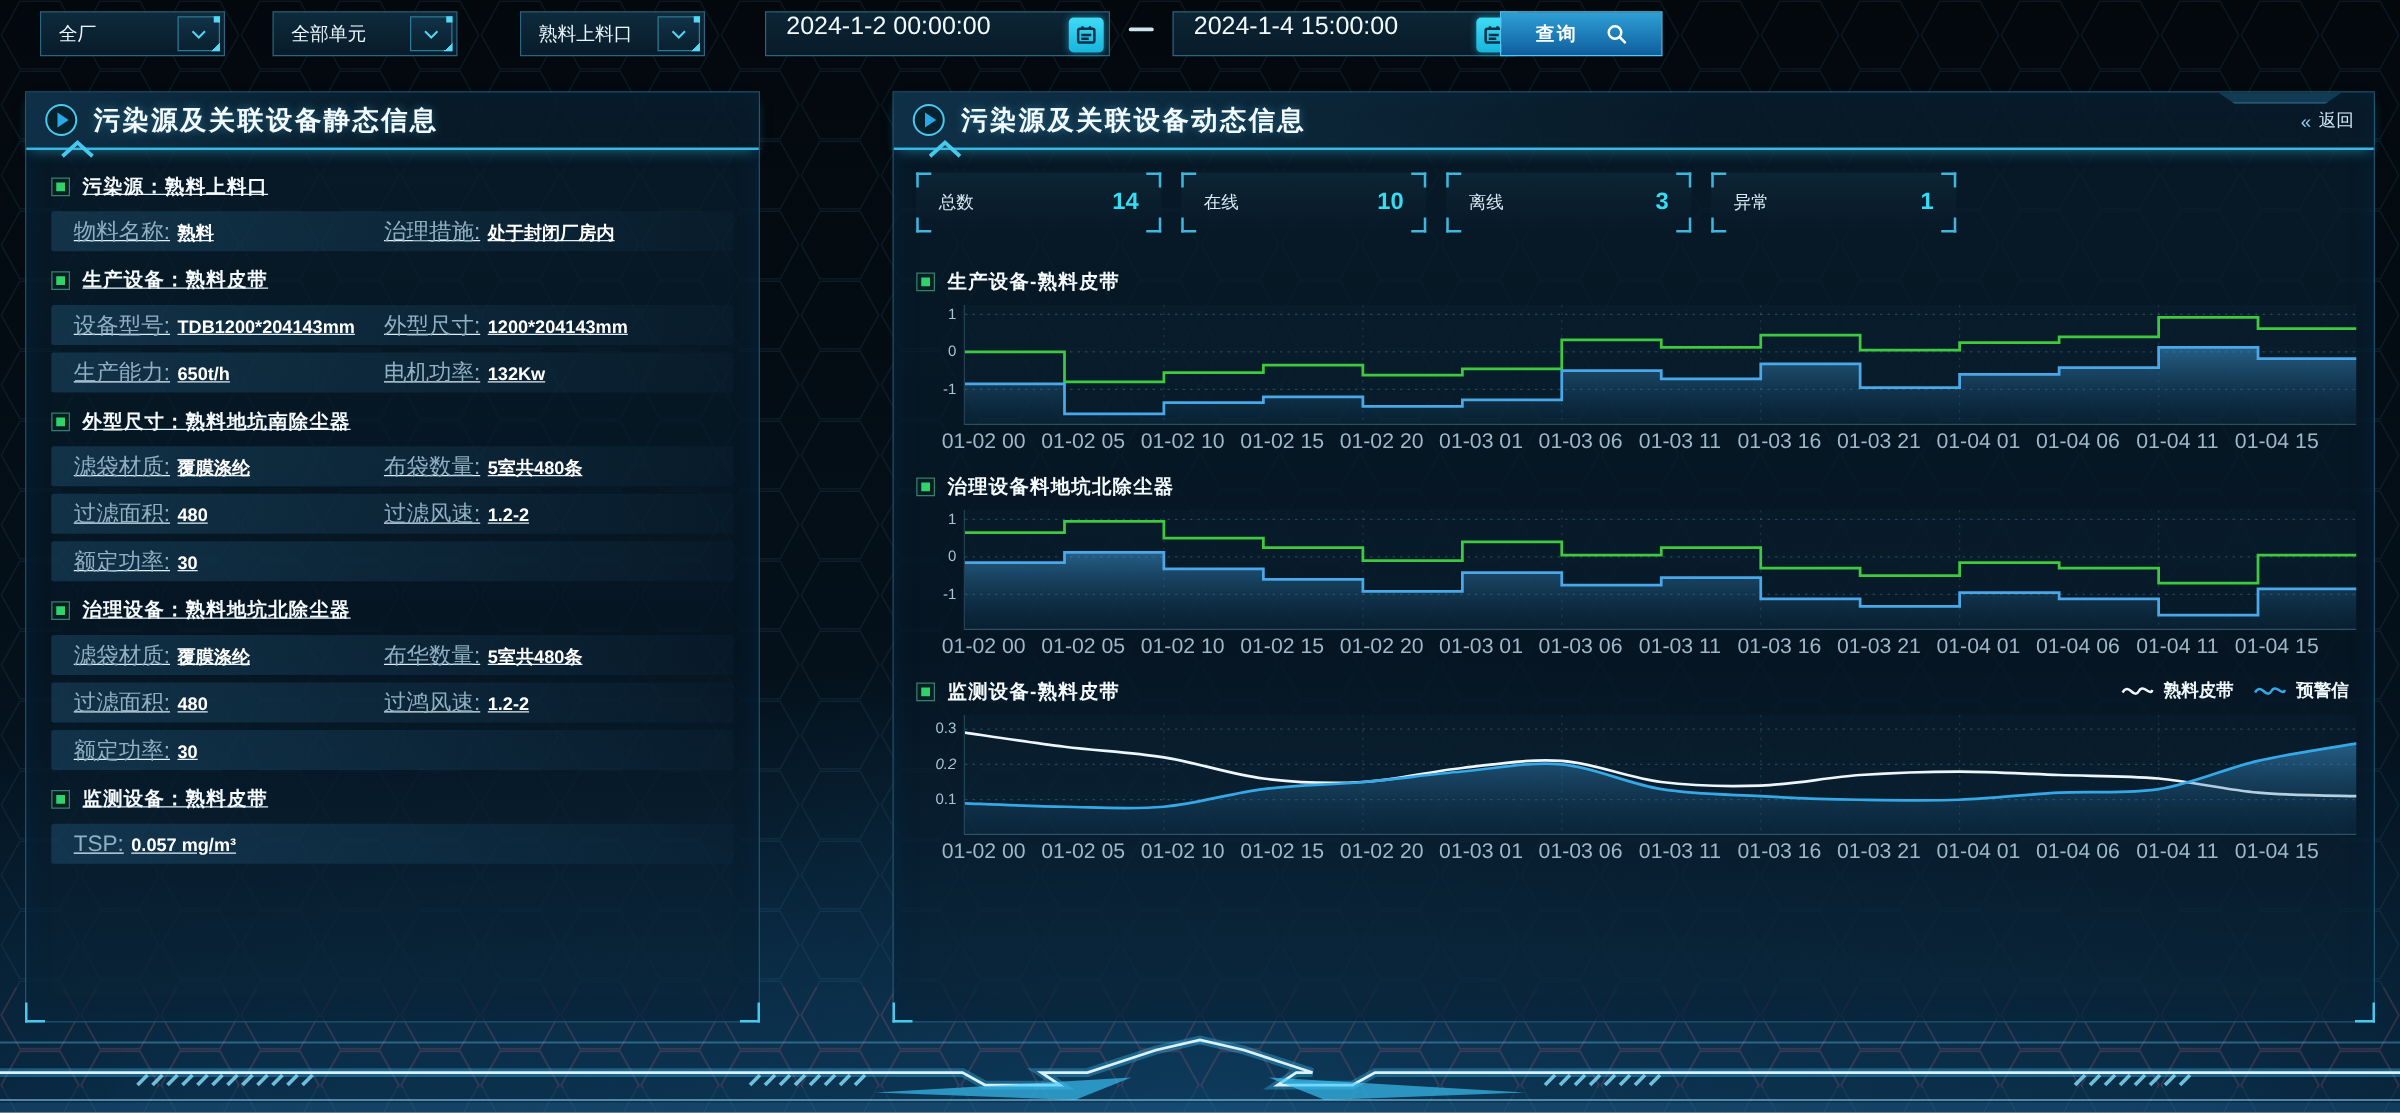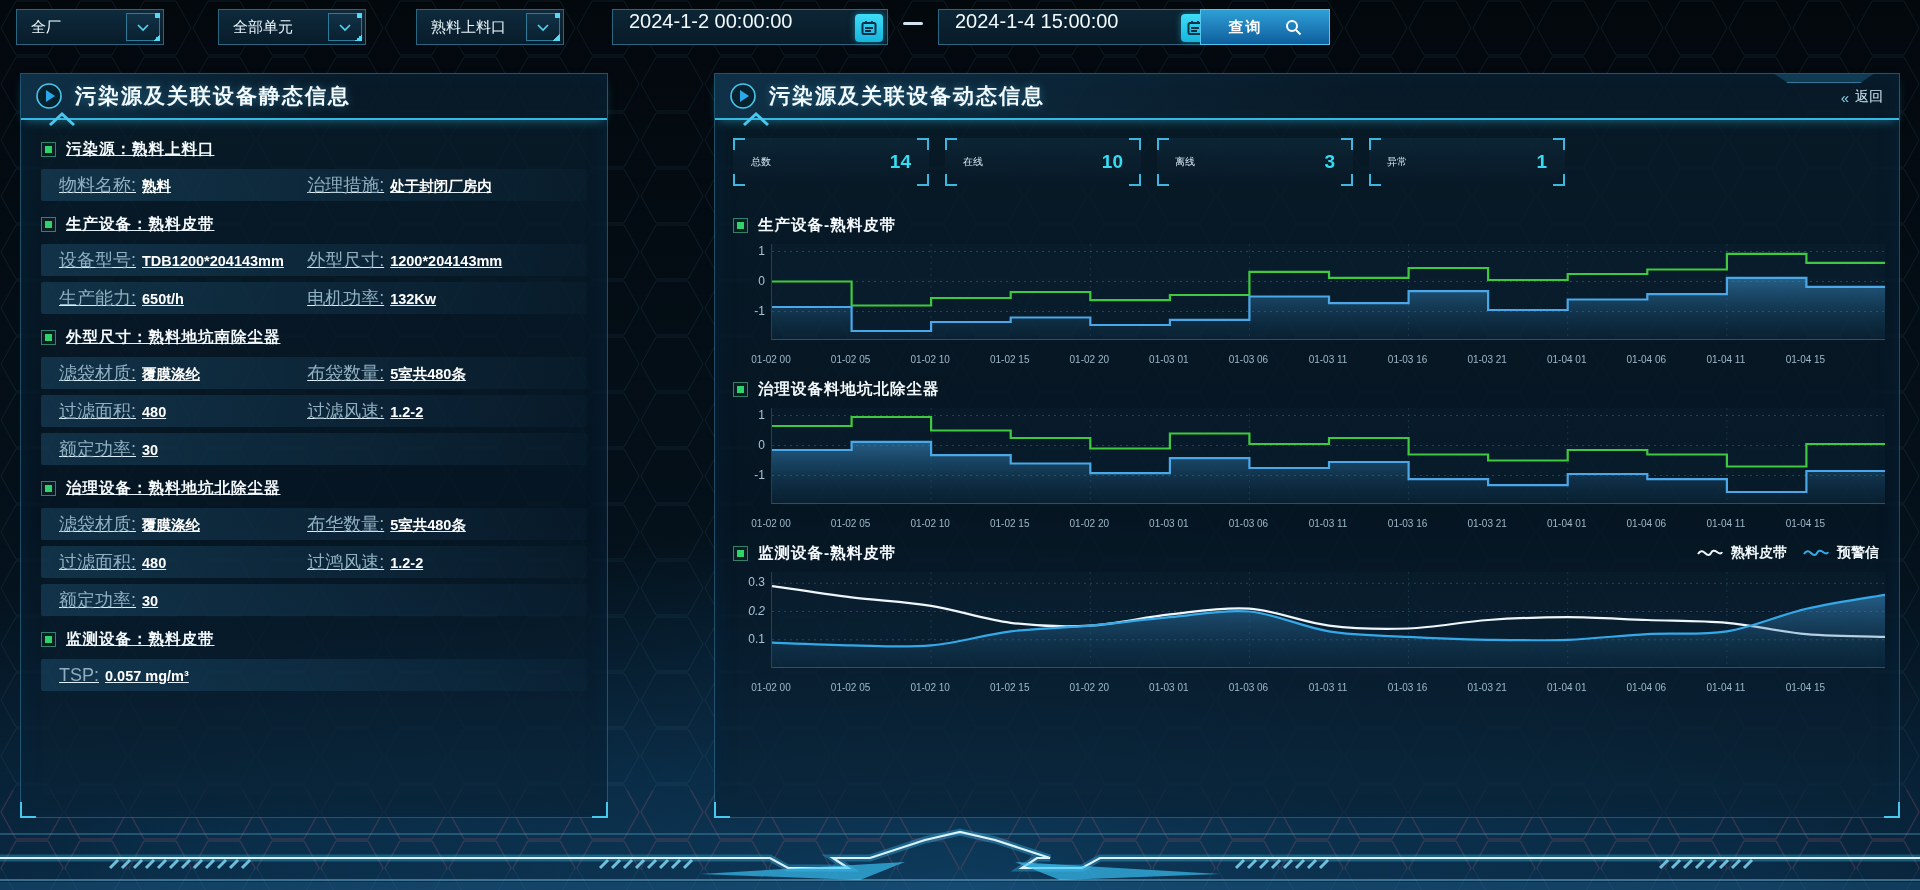--- a/index.html
+++ b/index.html
@@ -106,32 +106,32 @@
   .stats-row { display:flex; gap:16px; margin:4px 0 26px 0; }
   .stat-box {
     position:relative; width:196px; height:48px; display:flex; align-items:center; justify-content:space-between;
     padding:0 18px; background:linear-gradient(180deg, rgba(14,42,60,.65), rgba(8,24,38,.75)); cursor:default;
   }
   .stat-box .corner { position:absolute; width:12px; height:12px; }
   .stat-box .c-tl { left:0; top:0; border-left:2px solid #3fb6de; border-top:2px solid #3fb6de; }
   .stat-box .c-tr { right:0; top:0; border-right:2px solid #3fb6de; border-top:2px solid #3fb6de; }
   .stat-box .c-bl { left:0; bottom:0; border-left:2px solid #3fb6de; border-bottom:2px solid #3fb6de; }
   .stat-box .c-br { right:0; bottom:0; border-right:2px solid #3fb6de; border-bottom:2px solid #3fb6de; }
-  .stat-label { font-size:10px; color:#d8eaf3; }
+  .stat-label { font-size:14px; color:#d8eaf3; }
   .stat-value { font-size:19px; font-weight:bold; color:#35dcf2; }
 
   .chart-section { margin-bottom:15px; }
   .chart-title-row { display:flex; align-items:center; height:26px; gap:10px; margin-bottom:6px; }
   .chart-title { font-size:15.5px; font-weight:bold; color:#f4fafe; letter-spacing:1px; }
   .chart-legend { margin-left:auto; display:flex; align-items:center; gap:16px; padding-right:2px; }
   .legend-item { display:flex; align-items:center; gap:8px; font-size:14px; font-weight:bold; color:#f0f8fc; cursor:pointer; }
   .chart-wrap { position:relative; padding-left:38px; }
   .ytick { position:absolute; left:0; width:32px; text-align:right; font-size:12px; color:#a8c4d4; }
   .xlabels { position:relative; height:18px; margin-left:38px; margin-top:3px; }
-  .xlabels span { position:absolute; top:11px; transform:translateX(-50%); font-size:10px; color:#9db8c8; white-space:nowrap; }
+  .xlabels span { position:absolute; top:0; transform:translateX(-50%); font-size:17px; color:#9db8c8; white-space:nowrap;margin-left:16px; }
   .chart-svg { display:block; background:linear-gradient(180deg, rgba(10,34,50,.35), rgba(12,44,66,.25)); border-left:1px solid rgba(110,180,210,.25); border-bottom:1px solid rgba(110,180,210,.35); }
 
   
   #footer-deco { position:absolute; left:0; bottom:0; width:1920px; height:62px; z-index:1; pointer-events:none; }
 </style>
 </head>
 <body>
 
 <svg id="hexbg" width="1920" height="890">
   <defs>
@@ -140,21 +140,21 @@
     </pattern>
     <pattern id="hexR" width="64" height="56" patternUnits="userSpaceOnUse">
       <path d="M16,1 L48,1 L63,28 L48,55 L16,55 L1,28 Z" fill="none" stroke="rgba(190,60,80,0.28)" stroke-width="1.5"></path>
     </pattern>
   </defs>
   <rect x="0" y="0" width="1920" height="890" fill="url(#hexP)"></rect>
   <rect x="0" y="790" width="1920" height="80" fill="url(#hexR)" opacity="0.7"></rect>
 </svg>
 
 <div class="toolbar">
-  <div class="sel" style="left:16px">
+  <div class="sel" style="left:32px">
     <span>全厂</span>
     <span class="chev-box">
       <svg width="14" height="9">
           <polyline points="2,2 7,7 12,2" fill="none" stroke="#4fd8f0" stroke-width="1.6"></polyline>
         </svg>
     </span>
   </div>
   <div class="sel" style="left:218px">
     <span>全部单元</span>
     <span class="chev-box">

